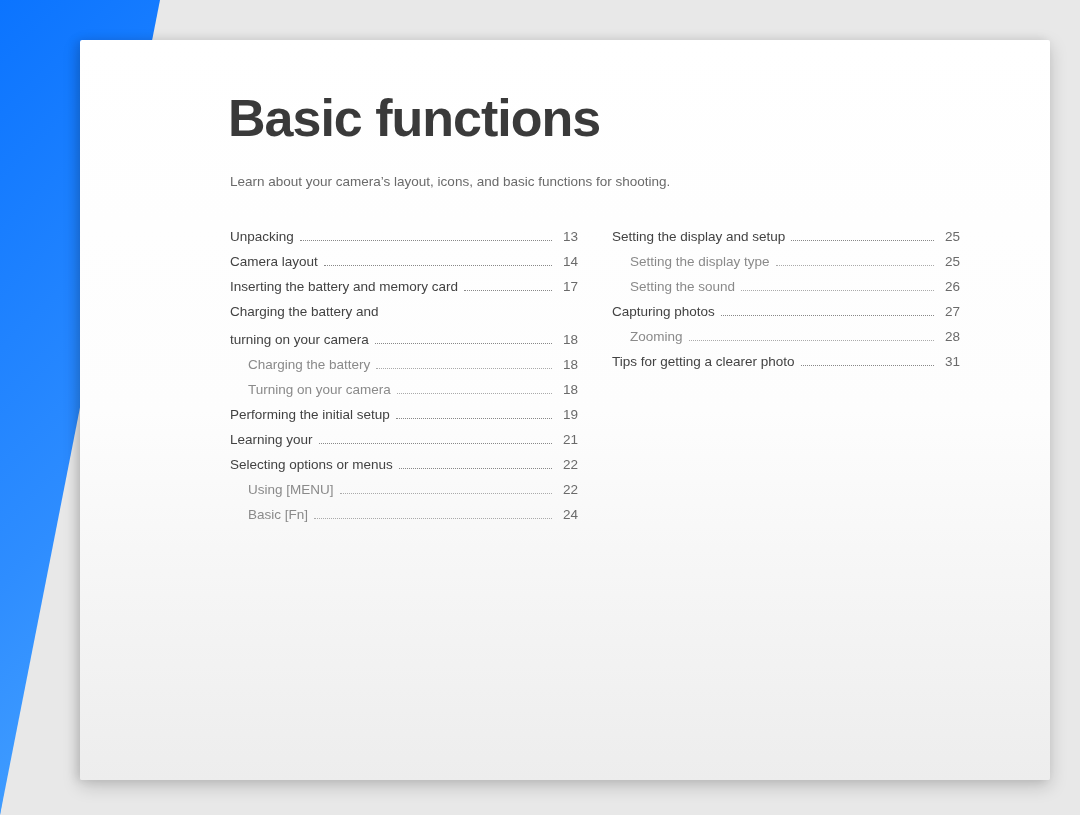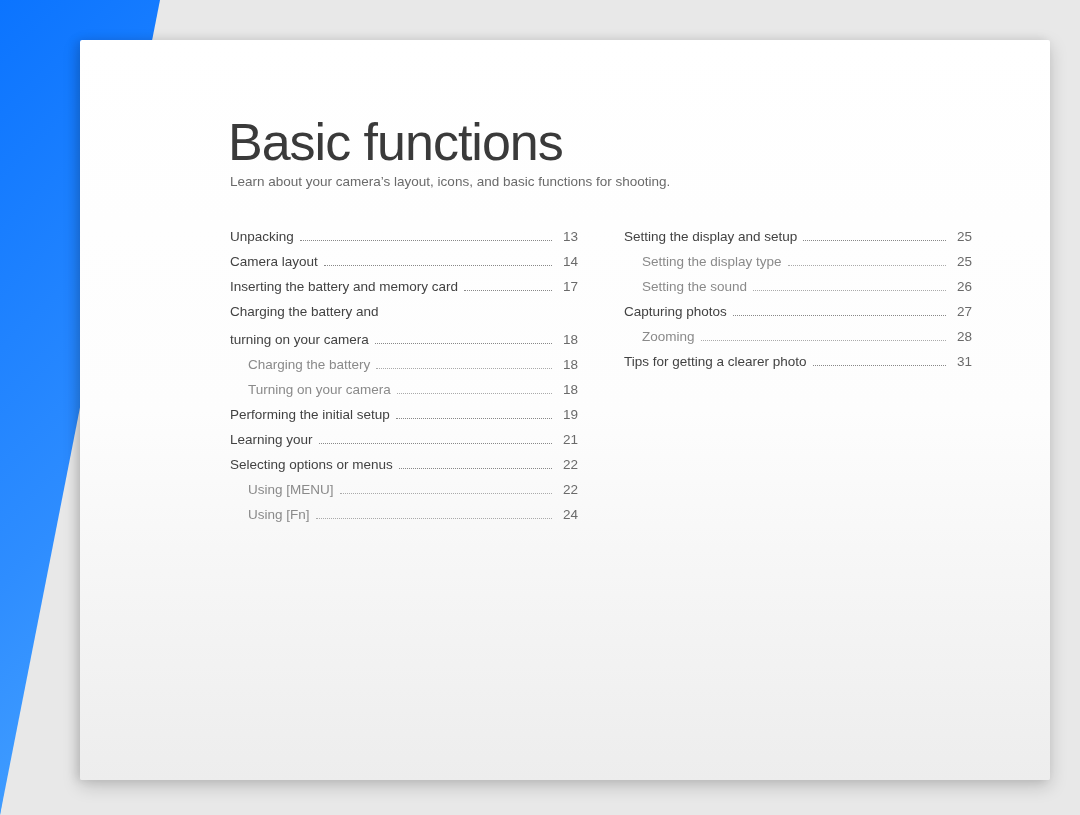--- a/index.html
+++ b/index.html
@@ -33,40 +33,40 @@
     top: 40px;
     width: 970px;
     height: 740px;
     background: linear-gradient(180deg, #ffffff 0%, #fdfdfd 50%, #ededed 100%);
     box-shadow: 0 6px 18px rgba(0,0,0,0.18), -4px 0 10px rgba(0,0,0,0.10);
     border-radius: 2px;
   }
   .title {
     position: absolute;
     left: 148px;
-    top: 72px;
+    top: 48px;
     font-size: 52px;
-    font-weight: 400;
+    font-weight: 700;
     letter-spacing: -1px;
     color: #3a3a3a;
   }
   .subtitle {
     position: absolute;
     left: 150px;
     top: 134px;
     font-size: 13.5px;
     color: #6a6a6a;
   }
   .toc {
     position: absolute;
     left: 150px;
     top: 190px;
     width: 770px;
     display: flex;
-    gap: 46px;
+    gap: 34px;
   }
   .col {
     width: 348px;
     font-size: 13.5px;
     color: #6a6a6a;
     line-height: 1.0;
   }
   .row {
     display: flex;
     align-items: baseline;
@@ -146,21 +146,21 @@
           <span class="label">Selecting options or menus</span>
           <span class="dots"></span>
           <span class="page-num">22</span>
         </div>
         <div class="row sub">
           <span class="label">Using [MENU]</span>
           <span class="dots"></span>
           <span class="page-num">22</span>
         </div>
         <div class="row sub">
-          <span class="label">Using [Fn]</span>
+          <span class="label">Basic [Fn]</span>
           <span class="dots"></span>
           <span class="page-num">24</span>
         </div>
       </div>
     <div class="col" id="col-right">
         <div class="row">
           <span class="label">Setting the display and setup</span>
           <span class="dots"></span>
           <span class="page-num">25</span>
         </div>

